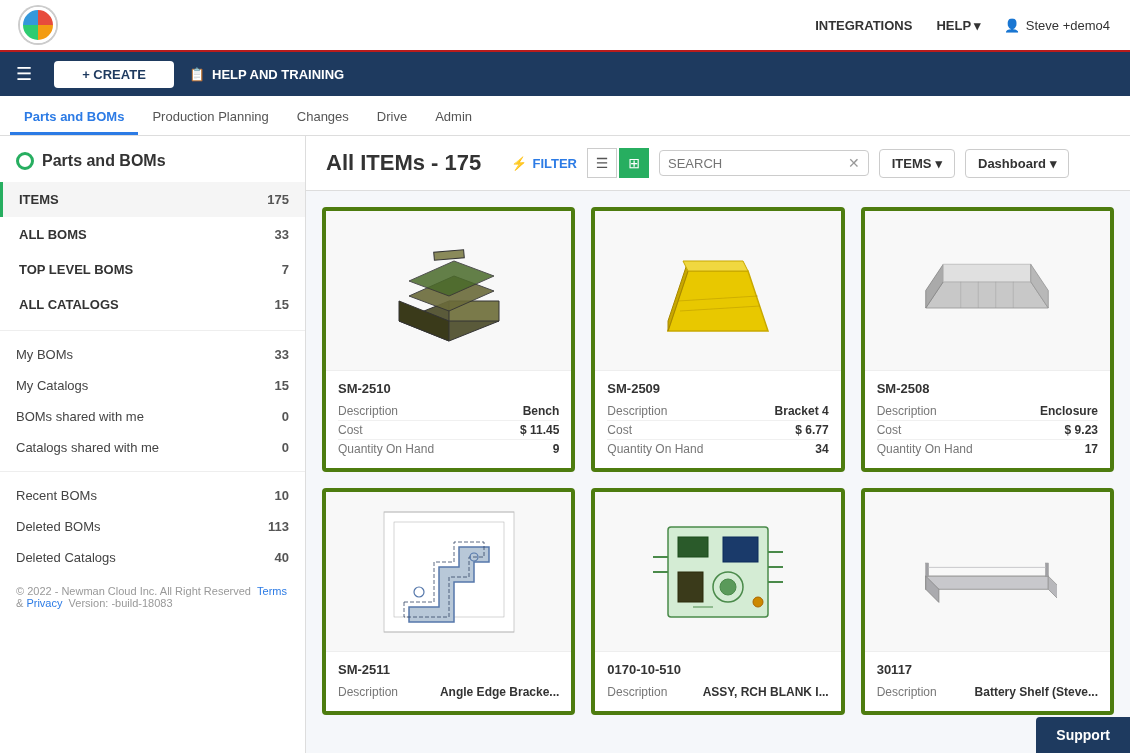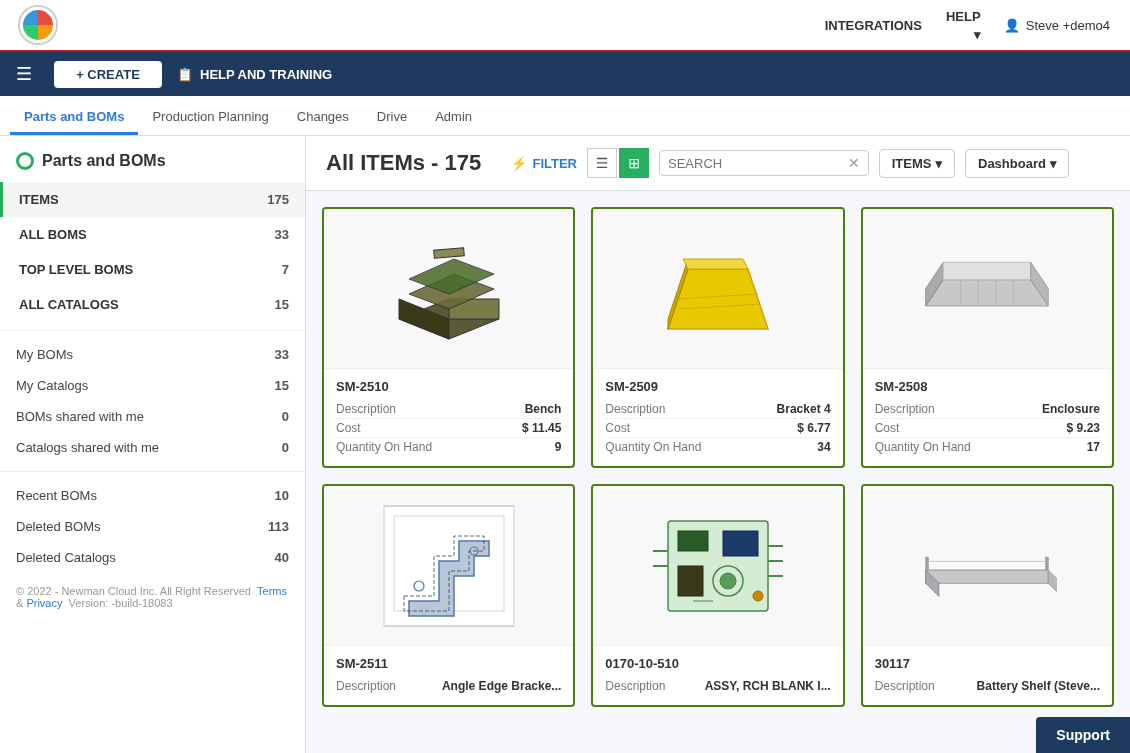--- a/index.html
+++ b/index.html
@@ -18,39 +18,39 @@
     #top-bar-left { display: flex; align-items: center; gap: 8px; }
     #logo-icon {
       width: 36px; height: 36px;
       border-radius: 50%;
       background: conic-gradient(#e74c3c 0deg 90deg, #f39c12 90deg 180deg, #2ecc71 180deg 270deg, #3498db 270deg 360deg);
       border: 3px solid #fff;
       box-shadow: 0 0 0 2px #ccc;
     }
     #top-bar-right { display: flex; align-items: center; gap: 24px; font-size: 13px; color: #333; }
     #top-bar-right .nav-link { cursor: pointer; font-weight: 600; color: #333; }
-    #help-btn { display: flex; align-items: flex-end; gap: 3px; cursor: pointer; font-weight: 600; flex-direction: column; }
+    #help-btn { display: flex; align-items: flex-start; gap: 3px; cursor: pointer; font-weight: 600; }
     #user-info { display: flex; align-items: center; gap: 5px; cursor: pointer; }
 
     
     #nav-bar {
       background: #1e3a5f;
       height: 44px;
       display: flex;
       align-items: center;
       padding: 0 10px;
       gap: 16px;
     }
     #hamburger { color: #fff; font-size: 18px; cursor: pointer; padding: 4px 6px; }
     #create-btn {
       background: #fff;
       color: #1e3a5f;
       border: none;
       border-radius: 4px;
-      padding: 6px 22px;
+      padding: 6px 28px;
       font-weight: 700;
       font-size: 13px;
       cursor: pointer;
       display: flex;
       align-items: center;
       gap: 5px;
     }
     #help-training-btn {
       color: #fff;
       background: transparent;
@@ -240,21 +240,21 @@
 
     
     #items-grid {
       display: grid;
       grid-template-columns: repeat(3, 1fr);
       gap: 16px;
       padding: 16px;
     }
     .item-card {
       background: #fff;
-      border: 2px solid #4d7c0f;
+      border: 4px solid #4d7c0f;
       border-radius: 4px;
       overflow: hidden;
       cursor: pointer;
     }
     .item-card-image {
       height: 160px;
       background: #f8f8f8;
       display: flex;
       align-items: center;
       justify-content: center;

